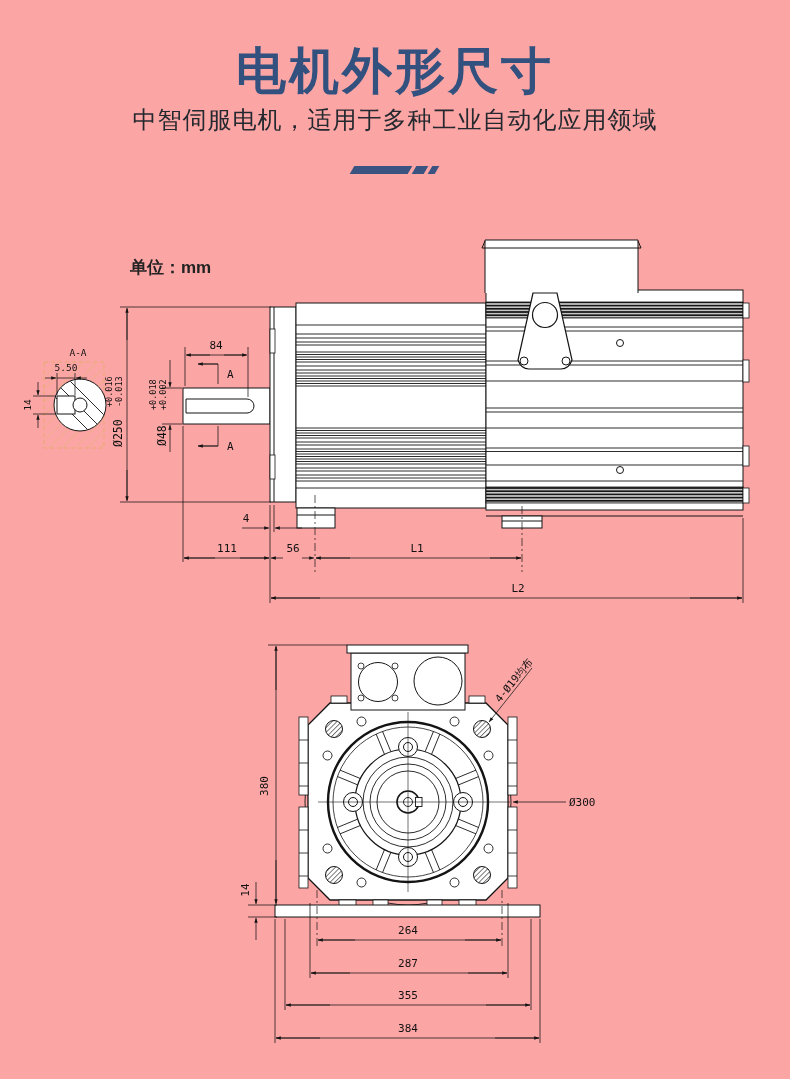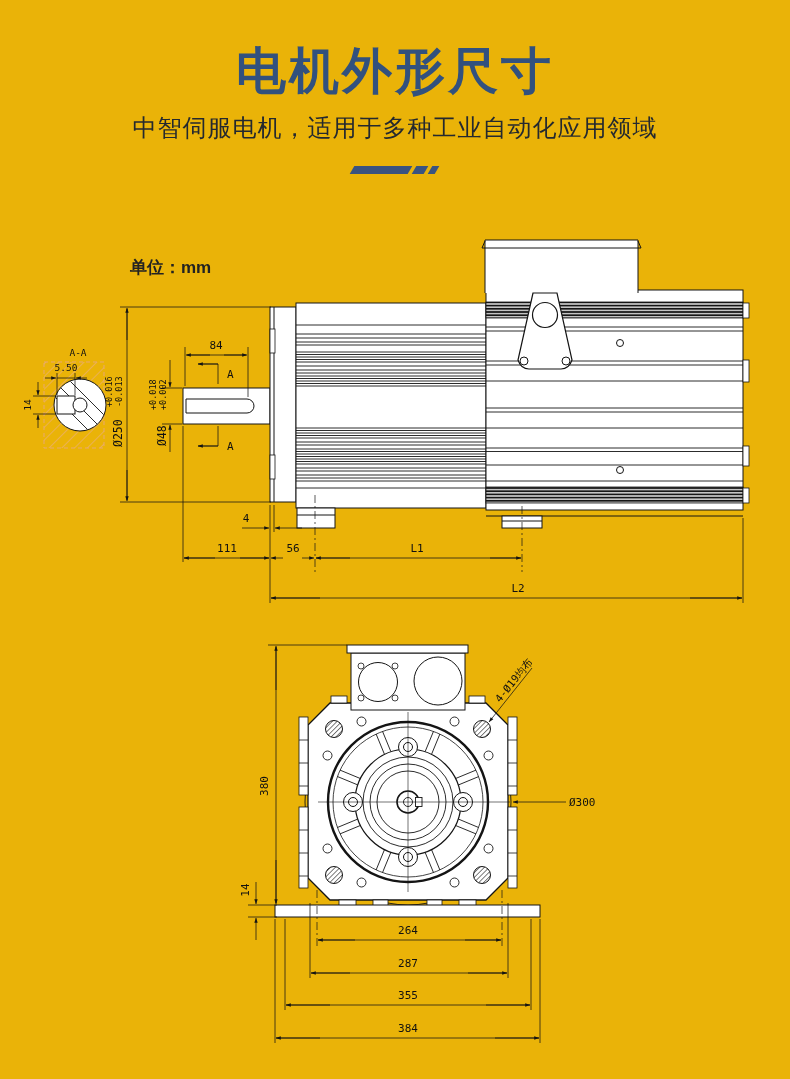--- a/index.html
+++ b/index.html
@@ -1,20 +1,20 @@
 <!DOCTYPE html>
 <html><head>
 <meta charset="utf-8">
 <style>
   html,body{margin:0;padding:0;background:#ffffff;}
-  .page{position:relative;width:790px;height:1079px;background:#eab308;overflow:hidden;
+  .page{position:relative;width:790px;height:1079px;background:#fca5a5;overflow:hidden;
         font-family:"Liberation Sans",sans-serif;}
   .title{position:absolute;top:38px;left:0;width:790px;text-align:center;
          font-size:50px;font-weight:700;letter-spacing:3px;color:#32517E;}
-  .subtitle{position:absolute;top:112px;left:0;width:790px;text-align:center;
+  .subtitle{position:absolute;top:104px;left:0;width:790px;text-align:center;
             font-size:24px;letter-spacing:1px;color:#24292f;}
   .divider{position:absolute;top:166px;left:352px;height:8px;width:100px;}
   .divider span{display:inline-block;height:8px;background:#3A5380;transform:skewX(-30deg);
                 margin-right:4px;vertical-align:top;}
   .d1{width:58px;} .d2{width:12px;} .d3{width:7px;}
   .unit{position:absolute;top:256px;left:130px;font-size:17px;color:#222;font-weight:bold;}
   svg{position:absolute;left:0;top:0;}
   svg text{font-family:"DejaVu Sans Mono","Liberation Mono",monospace;fill:#111;}
   .dim{font-size:11px;} .dimS{font-size:9.5px;} .tol{font-size:8.5px;} .dia{font-size:11.5px;}
   .lbl{font-size:10.5px;}

